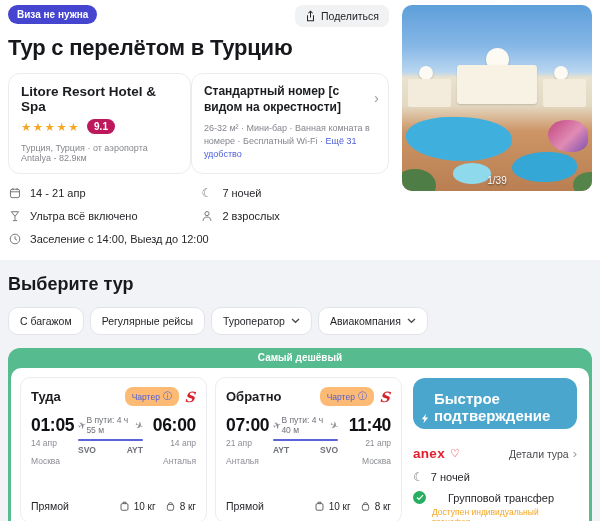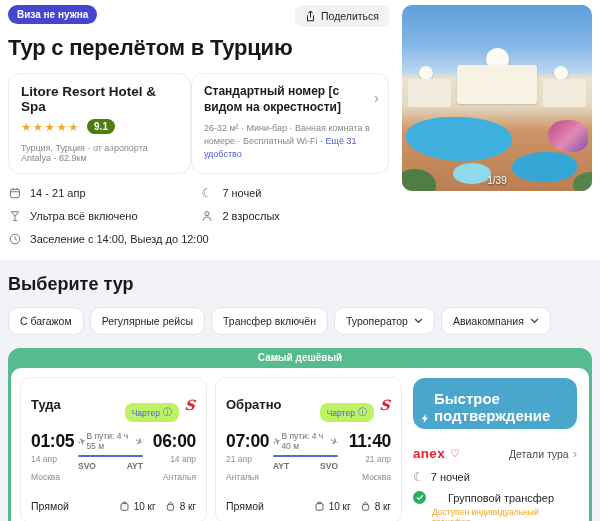--- a/index.html
+++ b/index.html
@@ -16,21 +16,21 @@
 
   .page-title { font-size:22px; font-weight:800; color:#17181c; margin:8px 0 12px 0; letter-spacing:-0.2px; }
 
   .cards-row { display:flex; }
   .info-card { border:1px solid #ebecf0; border-radius:12px; padding:10px 12px; background:#fff; position:relative; }
   .hotel-card { width:48%; }
   .room-card { width:52%; }
   .hotel-name { font-size:13.5px; font-weight:800; color:#1b1c20; }
   .stars-row { display:flex; align-items:center; gap:7px; margin-top:5px; }
   .stars { color:#f5a623; font-size:11.5px; letter-spacing:1.5px; }
-  .rating-badge { background:#4d7c0f; color:#fff; font-size:10px; font-weight:bold; padding:2px 7px; border-radius:8px; }
+  .rating-badge { background:#be185d; color:#fff; font-size:10px; font-weight:bold; padding:2px 7px; border-radius:8px; }
   .hotel-loc { color:#85878e; font-size:9px; margin-top:9px; }
   .room-name { font-size:12px; font-weight:800; color:#1b1c20; line-height:1.3; padding-right:14px; }
   .room-details { color:#85878e; font-size:9px; margin-top:7px; line-height:1.45; }
   .more-link { color:#4d5fd9; cursor:pointer; }
   .chev-right { position:absolute; right:9px; top:16px; color:#9a9ca3; font-size:15px; line-height:1; cursor:pointer; }
 
   .summary { display:grid; grid-template-columns:1.02fr 1fr; row-gap:11px; margin-top:13px; }
   .sum-item { display:flex; align-items:center; gap:9px; font-size:11px; color:#26272b; }
   .sum-item.full { grid-column:1 / 3; }
   .sum-ic { width:13px; text-align:center; color:#6f7178; flex:0 0 13px; display:flex; align-items:center; justify-content:center; }
@@ -62,21 +62,21 @@
   .chip { background:#fff; border:1px solid #e3e4e9; border-radius:10px; padding:7px 11px; font-size:10.5px; color:#1f2024; display:flex; align-items:center; gap:6px; cursor:pointer; font-family:inherit; }
 
   .tour-card { margin-top:13px; background:#56bb8e; border-radius:12px; padding:0 3px 3px 3px; }
   .ribbon { height:20px; line-height:20px; text-align:center; color:#fff; font-size:10px; font-weight:bold; }
   .tour-body { background:#fff; border-radius:10px; padding:9px; display:flex; gap:8px; }
 
   .leg { flex:1.12; border:1px solid #ececf1; border-radius:10px; padding:9px 10px 10px 10px; display:flex; flex-direction:column; height:146px; background:#fff; }
   .leg-head { display:flex; justify-content:space-between; align-items:center; }
   .leg-dir { font-size:13px; font-weight:800; color:#1b1c20; }
   .leg-head-r { display:flex; align-items:center; gap:7px; }
-  .charter-pill { background:#bef264; color:#4d5fd9; font-size:8.5px; padding:3px 7px; border-radius:8px; display:flex; gap:3px; align-items:center;margin-top:16px; }
+  .charter-pill { background:#fdba74; color:#4d5fd9; font-size:8.5px; padding:3px 7px; border-radius:8px; display:flex; gap:3px; align-items:center; }
   .info-glyph { font-size:9px; color:#4d5fd9; cursor:pointer; }
   .s-logo { color:#d6222b; font-weight:900; font-style:italic; font-size:14px; font-family:"DejaVu Serif", serif; transform:skewX(-8deg); }
   .leg-main { display:flex; margin-top:9px; }
   .ep { width:40px; }
   .ep.arr { text-align:right; width:46px; }
   .ep-time { font-size:17.5px; font-weight:800; color:#101114; letter-spacing:-0.3px; }
   .ep-date { font-size:8.5px; color:#8b8d94; margin-top:2px; }
   .ep-city { font-size:8.5px; color:#8b8d94; margin-top:8px; }
   .mid { flex:1; padding:0 7px; }
   .mid-top { display:flex; justify-content:space-between; align-items:center; }
@@ -214,23 +214,20 @@
     <h2 class="section-title">Выберите тур</h2>
 
     <div class="chips">
       <button class="chip">
           <span>С багажом</span>
         </button>
       <button class="chip">
           <span>Регулярные рейсы</span>
         </button>
       <button class="chip">
-          <span>Трансфер включён</span>
-        </button>
-      <button class="chip">
           <span>Туроператор</span>
         <span>
             <svg width="9" height="6" viewBox="0 0 9 6">
               <path d="M1 1l3.5 3.3L8 1" stroke="#4a4b50" fill="none" stroke-width="1.3"></path>
             </svg>
           </span>
       </button>
       <button class="chip">
           <span>Авиакомпания</span>
         <span>

